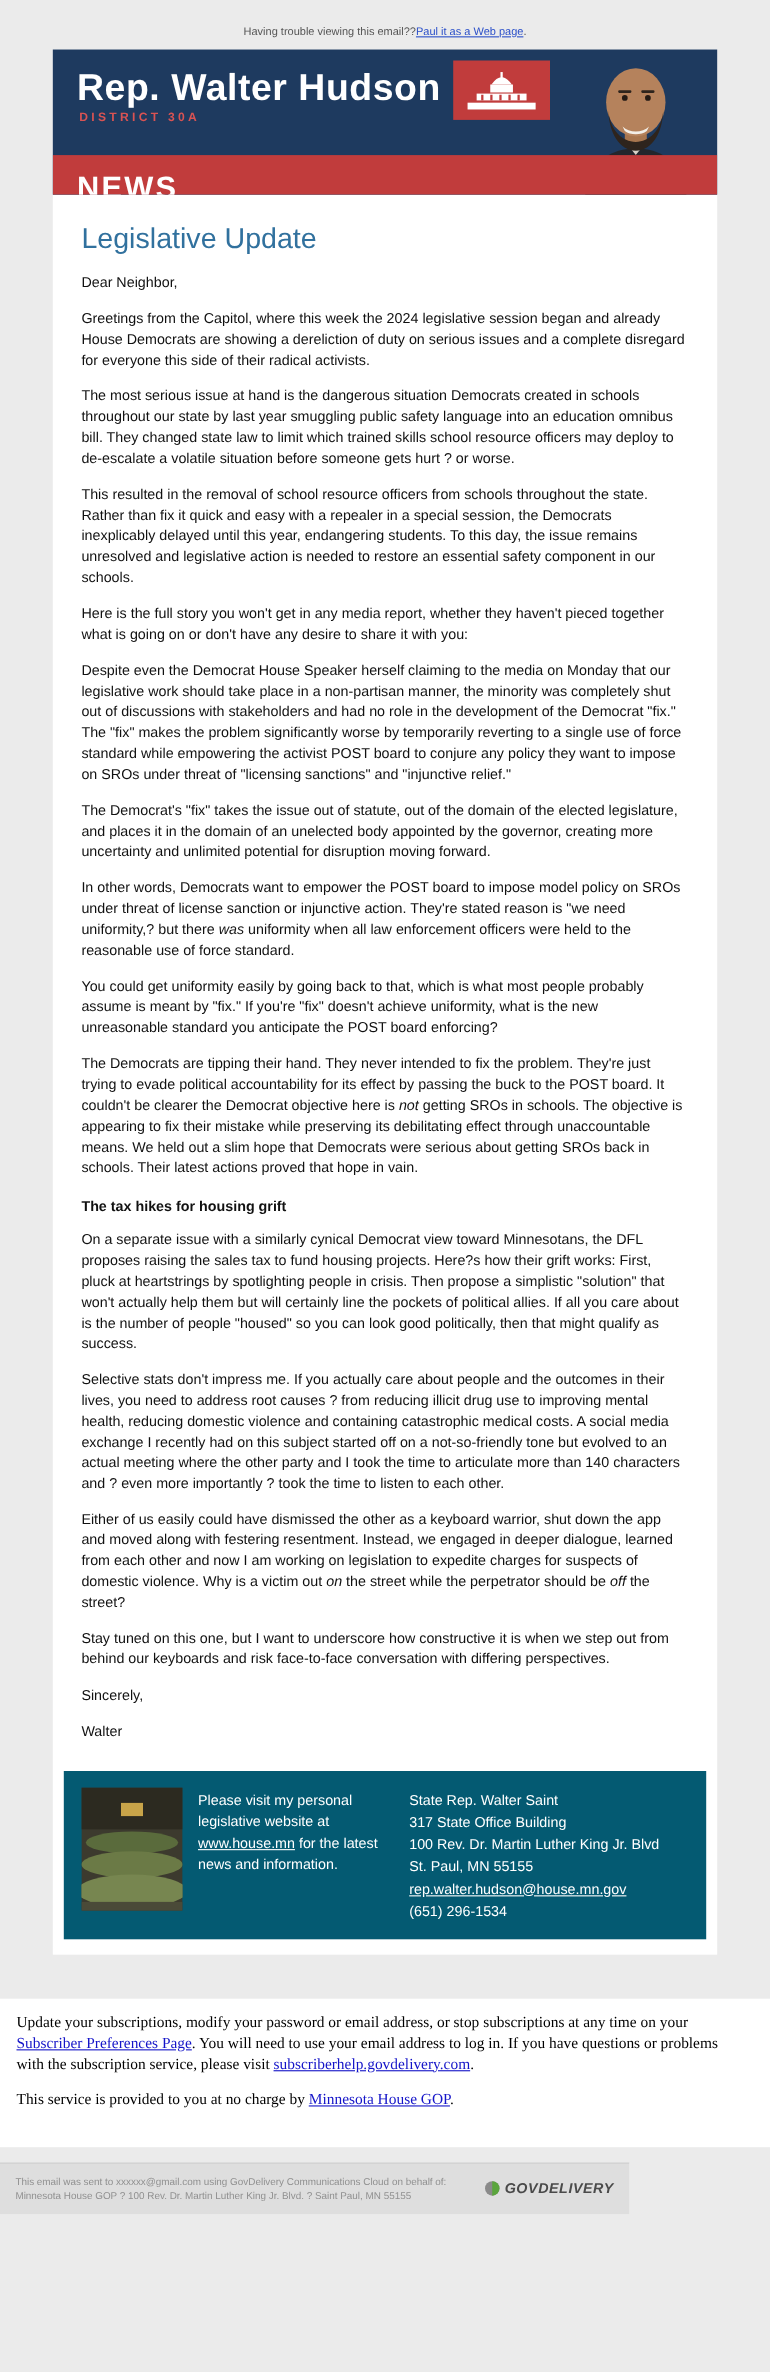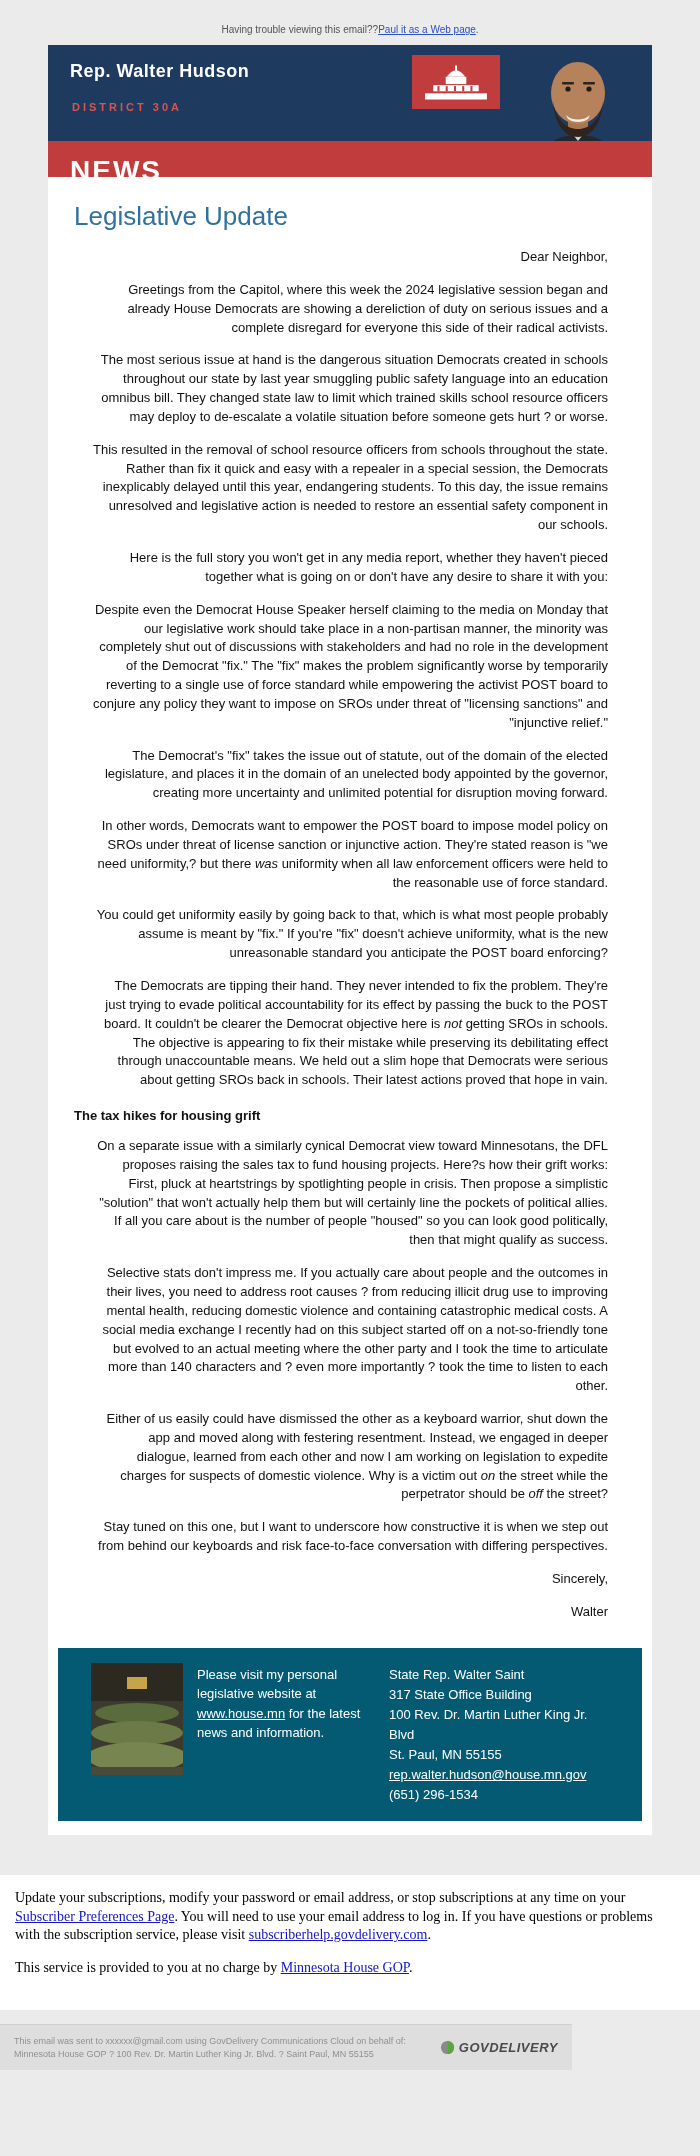--- a/index.html
+++ b/index.html
@@ -31,21 +31,21 @@
 
   
   .masthead {
     position: relative;
     height: 132px;
     background: #1e3a5f;
     overflow: hidden;
   }
   .mast-name {
     position: absolute; left: 22px; top: 16px;
-    color: #ffffff; font-size: 18px; font-weight: bold; letter-spacing: .5px; text-align: center;
+    color: #ffffff; font-size: 34px; font-weight: bold; letter-spacing: .5px; text-align: center;
   }
   .mast-district {
     position: absolute; left: 24px; top: 56px;
     color: #d95353; font-size: 11px; font-weight: bold; letter-spacing: 3px;
   }
   .news-band {
     position: absolute; left: 0; right: 0; bottom: 0;
     height: 36px; background: #c13c3c;
   }
   .news-text {
@@ -65,32 +65,32 @@
   }
   .portrait svg { width: 148px; height: 132px; display: block; }
 
   
   .content { padding: 18px 26px 6px; }
   .title {
     color: #31719e; font-size: 26px; font-weight: normal;
     margin: 6px 0 16px;
   }
   .content p {
-    font-size: 13px; line-height: 1.45; margin: 0 18px 14px; color: #111; text-align: right;
+    font-size: 13px; line-height: 1.45; margin: 0 0 14px; color: #111;
   }
   .content h3 {
     font-size: 13px; font-weight: bold; margin: 18px 0 14px; color: #111;
   }
   .it { font-style: italic; }
 
   
   .teal-footer {
     background: #045a72;
     margin: 6px 10px 0;
-    padding: 15px 33px;
+    padding: 15px 16px;
     display: flex;
     color: #ffffff;
   }
   .chamber-photo { width: 92px; height: 112px; flex: none; }
   .chamber-photo svg { width: 92px; height: 112px; display: block; }
   .promo {
     width: 186px; padding: 2px 0 0 14px;
     font-size: 13px; line-height: 1.5;
   }
   .teal-footer a { color: #ffffff; text-decoration: underline; cursor: pointer; }

